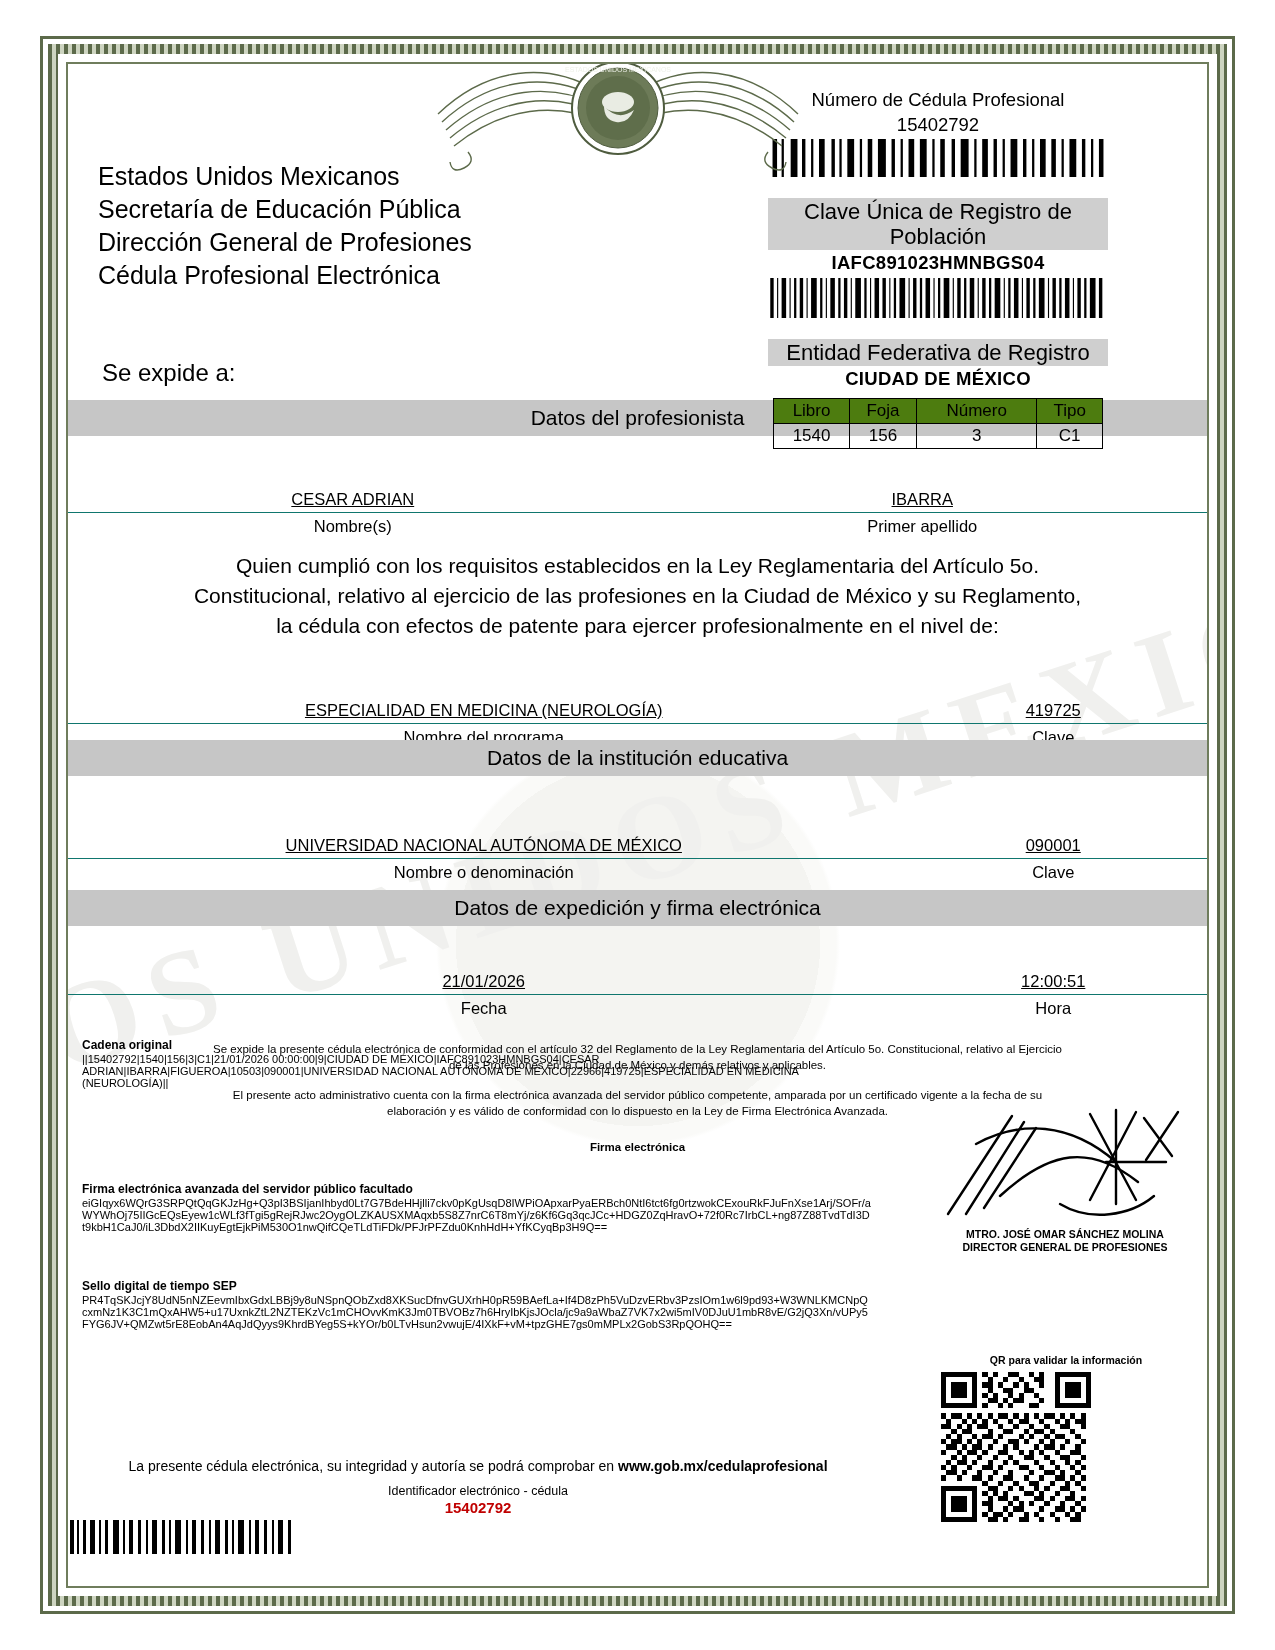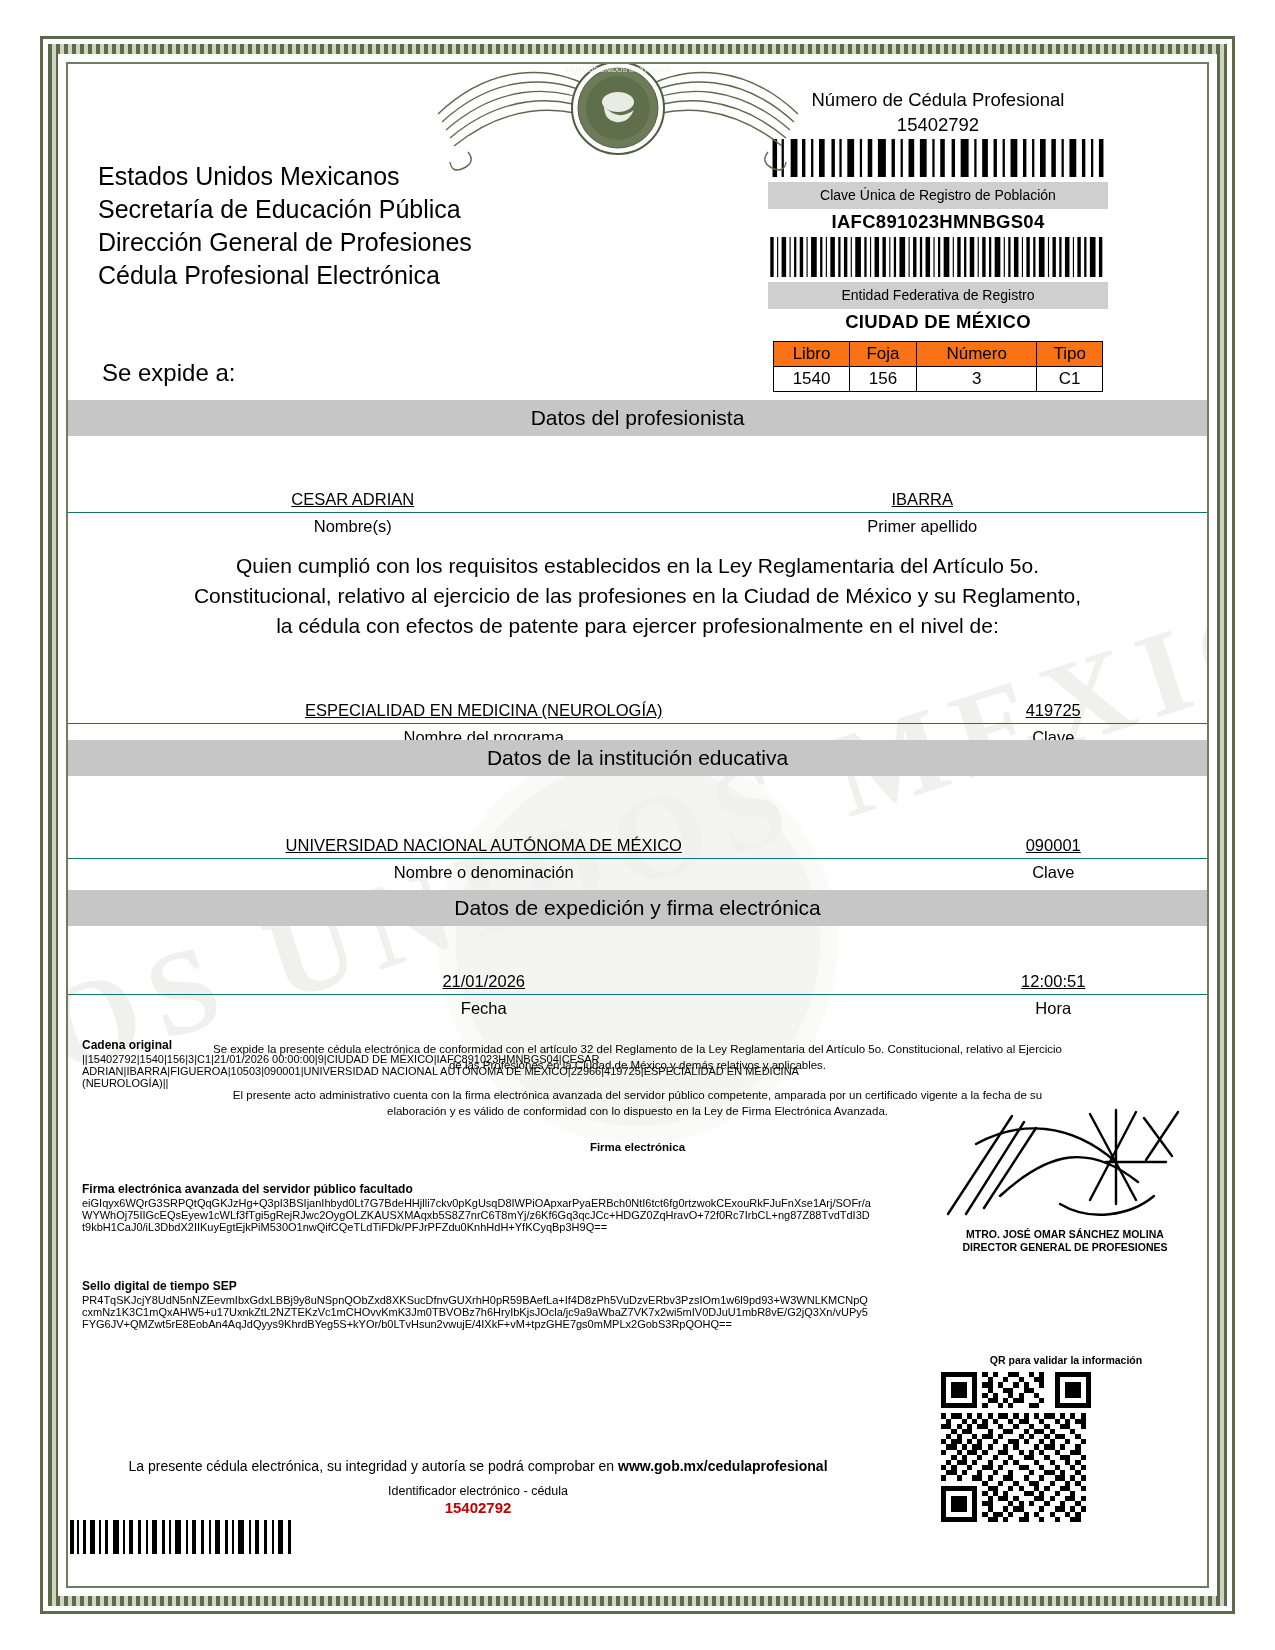--- a/index.html
+++ b/index.html
@@ -51,31 +51,31 @@
 
   
   .crest{position:absolute;left:360px;top:-8px;width:380px;height:120px;z-index:6;}
 
   
   .hdr-left{position:absolute;left:30px;top:96px;z-index:6;}
   .hdr-left div{font-size:25px;line-height:33px;color:#000;white-space:nowrap;}
   .hdr-right{position:absolute;left:700px;top:24px;width:340px;text-align:center;z-index:6;}
   .lbl-plain{font-size:18.5px;line-height:24px;}
   .val-num{font-size:18.5px;line-height:25px;}
-  .band{background:#cfcfcf;font-size:14px;line-height:25px;padding:1px 12px;}
+  .band{background:#cfcfcf;font-size:22px;line-height:25px;padding:1px 12px;margin-top:16px;}
   .bold-val{font-weight:bold;font-size:18.5px;line-height:26px;letter-spacing:.3px;}
   .barcode{height:38px;width:100%;margin:2px 0 1px;}
   .barcode2{height:40px;width:100%;margin:2px 0 1px;}
 
   
   table.libro{border-collapse:collapse;margin:6px auto 0;width:330px;}
   table.libro td,table.libro th{
     border:1px solid #000;font-size:17px;padding:2px 0;text-align:center;font-weight:normal;
   }
-  table.libro thead td{background:#f97316;}
+  table.libro thead td{background:#4d7c0f;}
 
   
   .se-expide{position:absolute;left:34px;top:295px;font-size:24px;z-index:6;}
 
   
   .sec-band{
     background:#c6c6c6;text-align:center;font-size:21px;line-height:32px;
     padding:2px 0;margin:0;
   }
   

